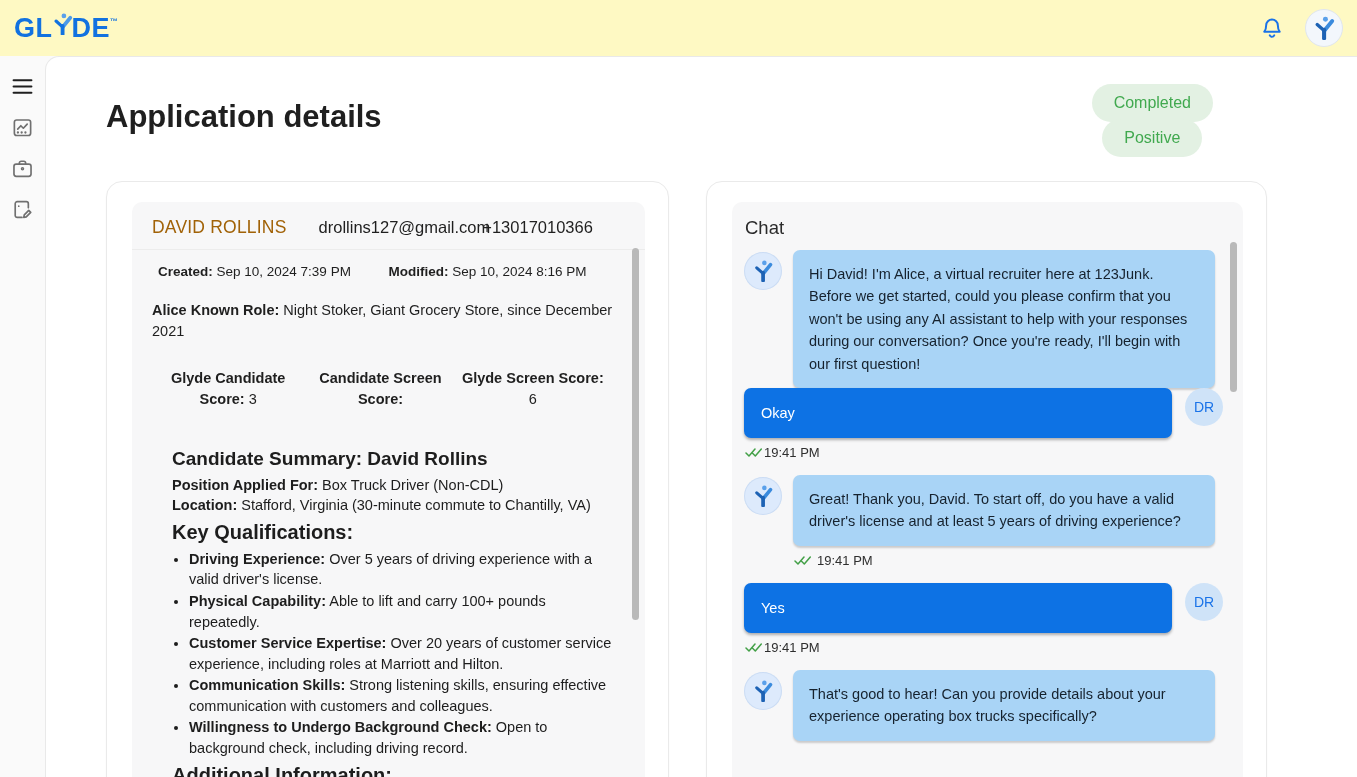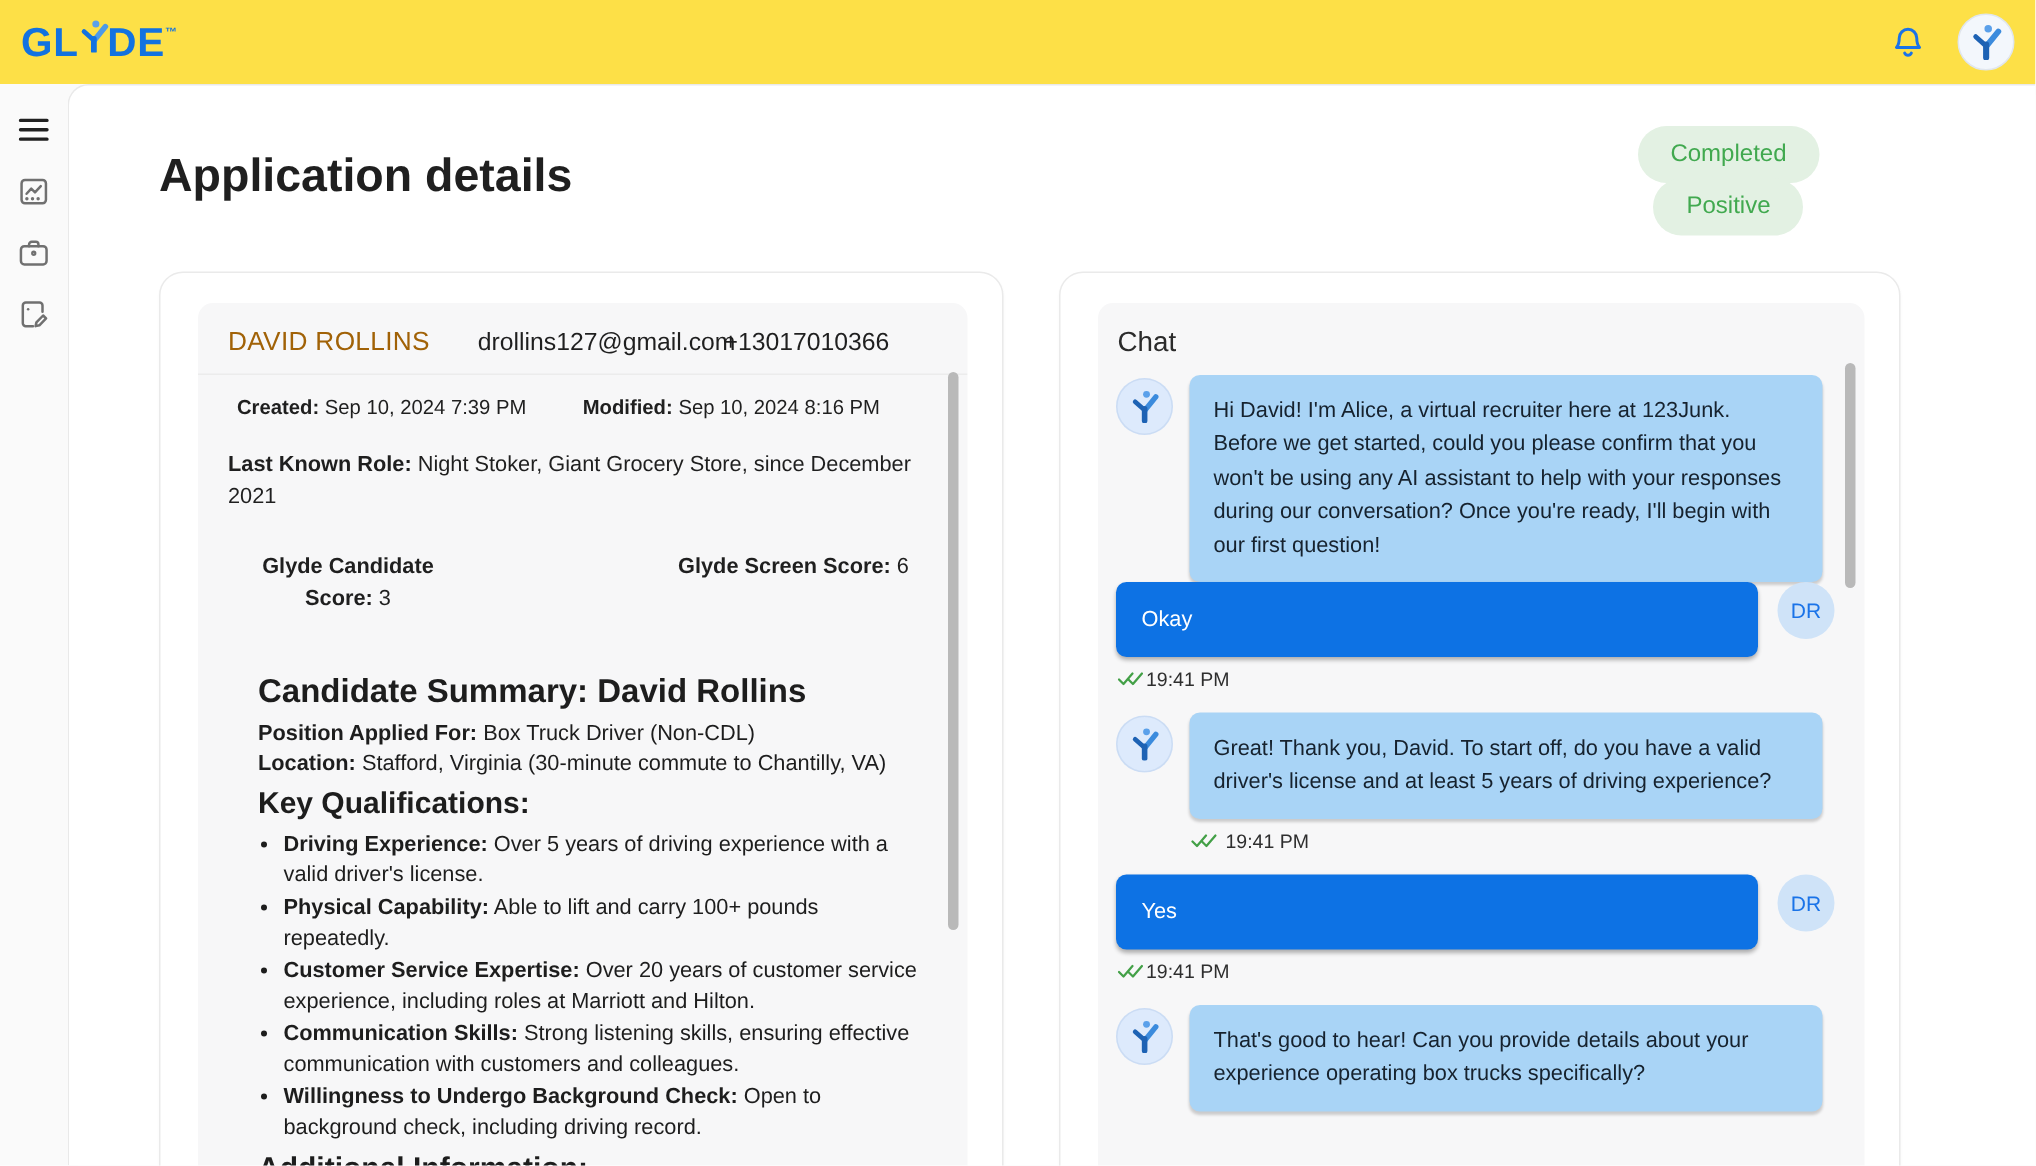--- a/index.html
+++ b/index.html
@@ -9,21 +9,21 @@
     background:#fafafa; color:#1f1f1f;
   }
   :root{
     --accent:#1a73e8; --user-bubble:#0d72e4; --bot-bubble:#a9d4f6;
     --badge-bg:#e3f1e3; --badge-text:#41a94f; --check-green:#43a047;
     --bot-avatar-bg:#ddeafc; --user-avatar-bg:#cfe3f8; --user-avatar-text:#1a73e8;
     --panel-bg:#f7f7f8;
   }
   
   .topbar{ height:56px; display:flex; align-items:center; justify-content:space-between;
-    padding:0 14px 0 14px; background:#fde047; }
+    padding:0 14px 0 14px; background:#fef9c3; }
   .logo{ display:flex; align-items:flex-start; cursor:pointer; text-decoration:none; }
   .logo .txt{ font-size:27px; font-weight:800; color:#1272e0; letter-spacing:.5px; line-height:1; }
   .logo .y-mark{ width:21px; height:26px; margin:0 -1px; position:relative; top:-2px; }
   .logo sup{ font-size:8px; color:#1272e0; font-weight:700; margin-top:2px; }
   .topbar-right{ display:flex; align-items:center; gap:18px; }
   .bell-btn{ background:none; border:none; cursor:pointer; width:30px; height:30px; padding:0; }
   .avatar-top{ width:38px; height:38px; border-radius:50%; background:#f3f7fc;
     border:1px solid #e0e6ee; display:flex; align-items:center; justify-content:center; cursor:pointer; }
   .avatar-top svg{ width:24px; height:24px; }
   
@@ -57,21 +57,21 @@
   .cand-email{ font-size:16.5px; margin-left:32px; }
   .cand-phone{ font-size:16.5px; margin-left:-8px; }
   .cand-body{ padding:12px 26px 0 20px; font-size:14.5px; }
   .b{ font-weight:700; }
   .meta-row{ display:flex; font-size:13.5px; padding-left:6px; margin-top:2px; }
   .meta-col{ width:50%; }
   .role{ margin-top:21px; line-height:1.45; padding-left:0; }
   .scores{ display:flex; justify-content:space-between; margin:26px 10px 0 0; text-align:center; }
   .score{ width:160px; line-height:1.45; }
   .summary{ margin:38px 0 0 20px; color:#1d1d1d; }
-  .summary h2{ font-size:22px; font-weight:700; margin-bottom:5px; }
+  .summary h2{ font-size:19px; font-weight:700; margin-bottom:5px; }
   .detail-line{ line-height:1.42; }
   .sec-heading{ font-size:20px; font-weight:700; line-height:1.55; margin-top:1px; }
   ul.quals{ list-style:disc; padding-left:17px; margin:1px 0 0 0; }
   ul.quals li{ line-height:1.42; margin-bottom:1px; }
   
   .chat-title{ font-size:18.5px; color:#2b2b2b; padding:15px 0 0 13px; }
   .messages{ padding:11px 0 0 12px; }
   .msg-row-bot{ display:flex; gap:11px; padding-right:28px; }
   .bot-avatar{ width:38px; height:38px; border-radius:50%; background:var(--bot-avatar-bg);
     box-shadow:inset 0 0 0 1px rgba(170,195,230,.35);
@@ -177,25 +177,26 @@
               <div class="meta-col">
                 <span class="b">Created:</span>
                 <span>Sep 10, 2024 7:39 PM</span>
               </div>
               <div class="meta-col">
                 <span class="b">Modified:</span>
                 <span>Sep 10, 2024 8:16 PM</span>
               </div>
             </div>
             <div class="role">
-              <span class="b">Last Known Role:</span>
+              <span class="b">Alice Known Role:</span>
               <span>Night Stoker, Giant Grocery Store, since December 2021</span>
             </div>
             <div class="scores" id="scores">
                 <div class="score"><span class="b">Glyde Candidate Score:</span> 3</div>
+                <div class="score"><span class="b">Candidate Screen Score:</span> </div>
                 <div class="score"><span class="b">Glyde Screen Score:</span> 6</div>
               </div>
             <div class="summary">
               <h2>Candidate Summary: David Rollins</h2>
               <div id="summary-details">
                   <div class="detail-line"><span class="b">Position Applied For:</span> Box Truck Driver (Non-CDL)</div>
                   <div class="detail-line"><span class="b">Location:</span> Stafford, Virginia (30-minute commute to Chantilly, VA)</div>
                 </div>
               <div class="sec-heading">Key Qualifications:</div>
               <ul class="quals" id="quals">

